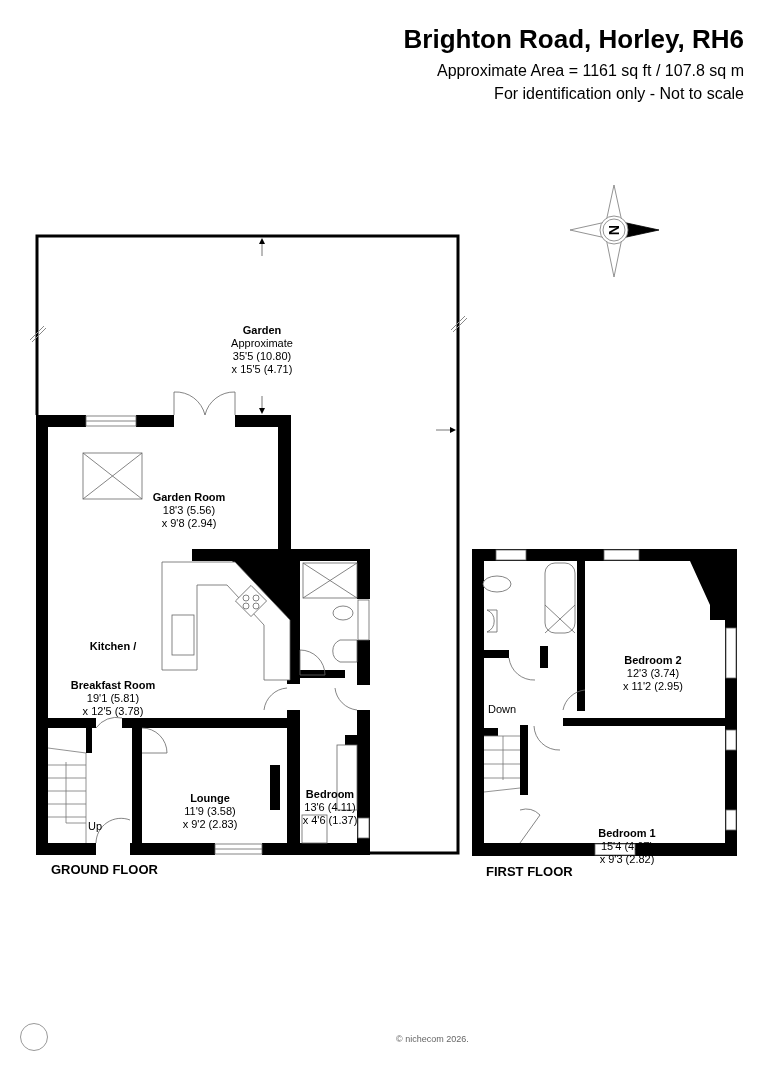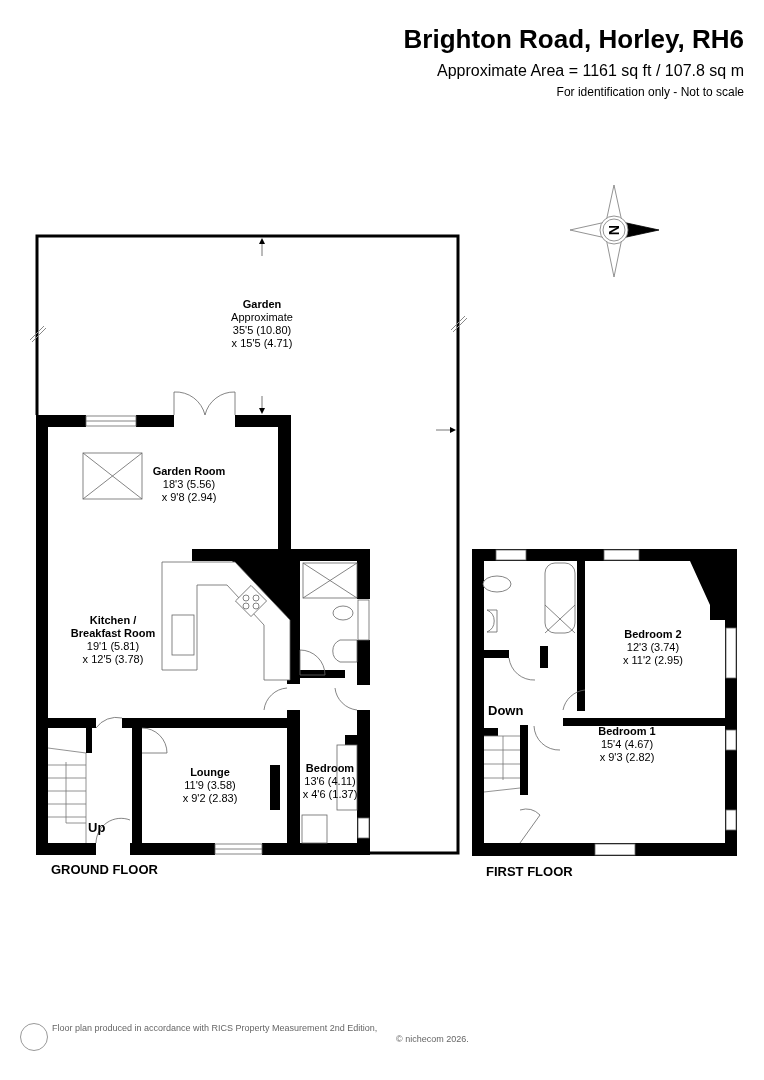--- a/index.html
+++ b/index.html
@@ -1,24 +1,24 @@
 <!DOCTYPE html>
 <html><head>
 <meta charset="utf-8">
 <style>
   html,body{margin:0;padding:0;background:#fff;}
   body{width:764px;height:1080px;position:relative;overflow:hidden;font-family:"Liberation Sans",sans-serif;color:#000;}
   .hdr-title{position:absolute;right:20px;top:24px;font-size:26px;font-weight:bold;white-space:nowrap;text-align:right;}
   .hdr-area{position:absolute;right:20px;top:62px;font-size:16px;white-space:nowrap;}
-  .hdr-note{position:absolute;right:20px;top:85px;font-size:12px;white-space:nowrap;}
+  .hdr-note{position:absolute;right:20px;top:85px;font-size:16px;white-space:nowrap;}
   svg.plan{position:absolute;left:0;top:0;}
   .lbl{position:absolute;text-align:center;font-size:11px;line-height:13px;white-space:nowrap;transform:translateX(-50%);}
-  .lbl .n{font-weight:bold;}
+  .lbl .n{font-weight:bold;margin-top:26px;}
   .floor-lbl{position:absolute;font-size:13px;font-weight:bold;margin-left:16px;}
-  .small{position:absolute;font-size:13px;font-weight:bold;}
+  .small{position:absolute;font-size:11px;font-weight:normal;}
   .footer{position:absolute;left:52px;top:1023px;font-size:9px;line-height:11px;color:#666;}
   .footer .copy{position:absolute;left:344px;top:11px;white-space:nowrap;}
   .info-icon{position:absolute;left:20px;top:1023px;width:26px;height:26px;border:1px solid #999;border-radius:50%;}
 </style>
 </head>
 <body>
 
 <div class="hdr-title">Brighton Road, Horley, RH6</div>
 <div class="hdr-area">Approximate Area = 1161 sq ft / 107.8 sq m</div>
 <div class="hdr-note">For identification only - Not to scale</div>
@@ -191,27 +191,26 @@
   <div>13'6 (4.11)</div>
   <div>x 4'6 (1.37)</div>
 </div>
 <div class="small" style="left:88px;top:820px;">Up</div>
 
 <div class="lbl" style="left:653px;top:628px;">
   <div class="n">Bedroom 2</div>
   <div>12'3 (3.74)</div>
   <div>x 11'2 (2.95)</div>
 </div>
-<div class="lbl" style="left:627px;top:725px;">
+<div class="lbl" style="left:627px;top:801px;">
   <div class="n">Bedroom 1</div>
   <div>15'4 (4.67)</div>
   <div>x 9'3 (2.82)</div>
 </div>
 <div class="small" style="left:488px;top:703px;">Down</div>
 
 <div class="floor-lbl" style="left:35px;top:862px;">GROUND FLOOR</div>
 <div class="floor-lbl" style="left:470px;top:864px;">FIRST FLOOR</div>
 
 <div class="info-icon"></div>
 <div class="footer">
-  <div>Floor plan produced in accordance with RICS Property Measurement 2nd Edition,</div>
   <div class="copy">© nichecom 2026.</div>
 </div>
 
 </body></html>

